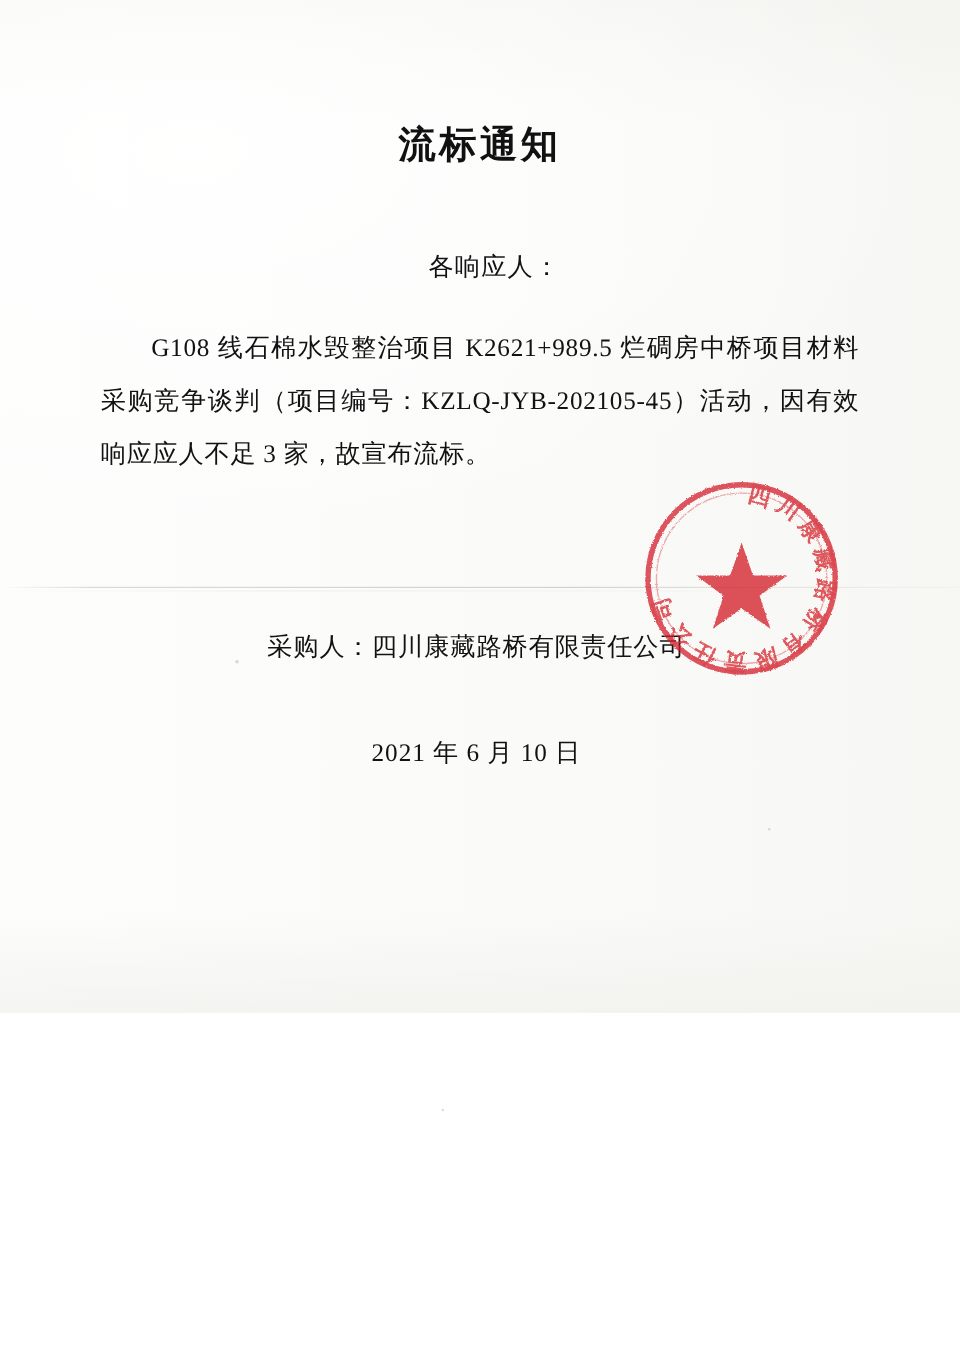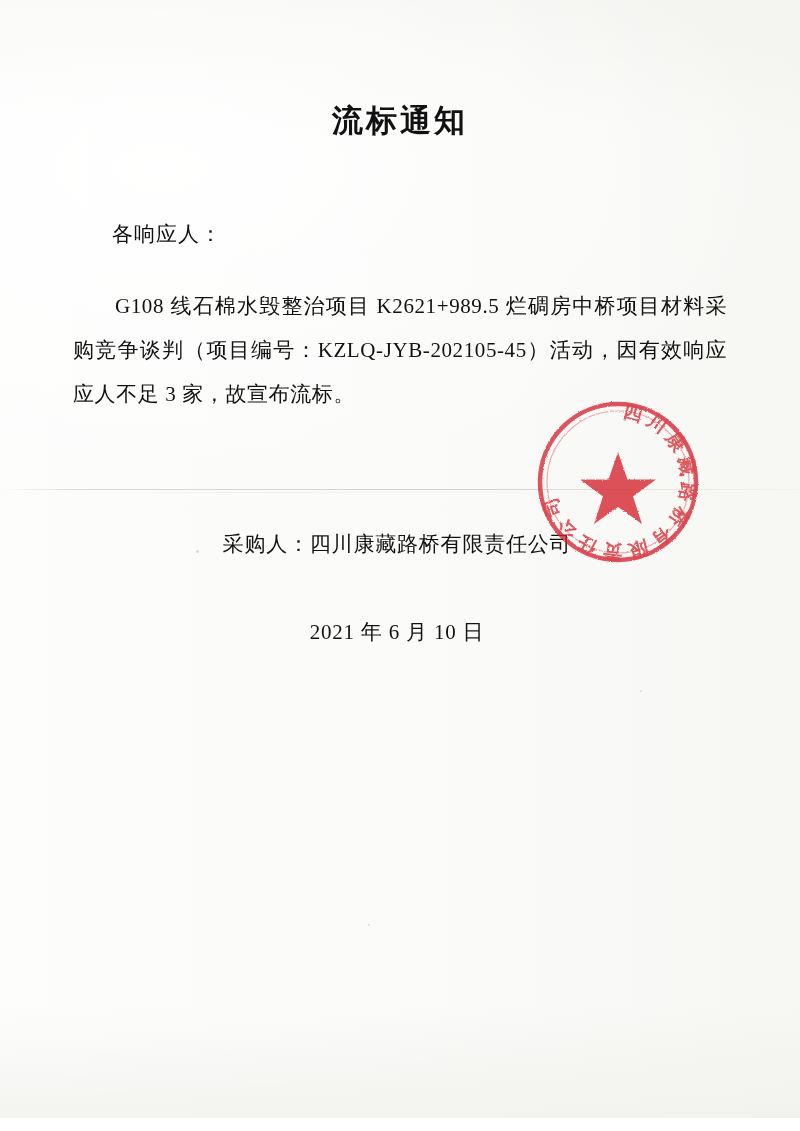--- a/index.html
+++ b/index.html
@@ -9,21 +9,21 @@
   body {
     width: 800px;
     height: 1131px;
     background: #ffffff;
     font-family: "Liberation Serif", serif;
     overflow: hidden;
   }
   .page {
     position: relative;
     width: 800px;
-    height: 1118px;
+    height: 844px;
     background:
       linear-gradient(90deg, rgba(250,250,248,0) 0%, rgba(248,248,246,0.5) 50%, rgba(246,246,243,0.9) 100%),
       #fdfdfc;
     box-sizing: border-box;
   }
   
   .paper-shade {
     position: absolute;
     inset: 0;
     background:
@@ -60,30 +60,31 @@
     padding-top: 100px;
     text-align: center;
     font-size: 31px;
     font-weight: bold;
     letter-spacing: 3px;
     color: #111111;
     font-family: "Liberation Serif", serif;
   }
 
   .salutation {
-    margin: 16px;
+    margin: 4px;
     padding-top: 62px;
     padding-left: 24px;
     font-size: 21px;
     color: #121212;
     letter-spacing: 1px;
+    text-align: center;
   }
 
   .body-text {
-    margin: 1px;
+    margin: 12px;
     padding-top: 20px;
     font-size: 21px;
     line-height: 44px;
     color: #121212;
     text-align: justify;
     text-indent: 42px;
     letter-spacing: 0.6px;
   }
 
   .signature-block {

